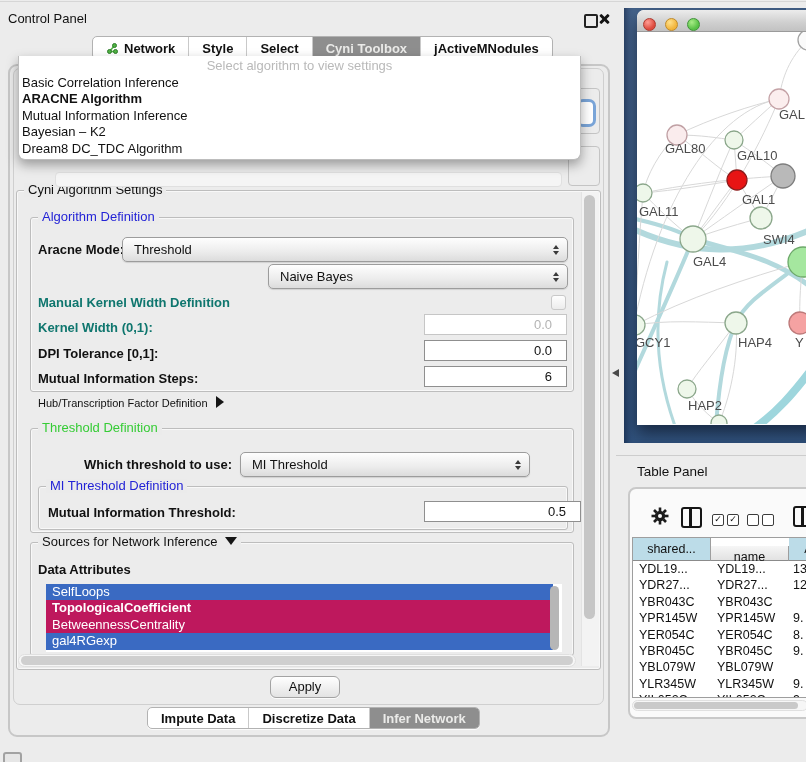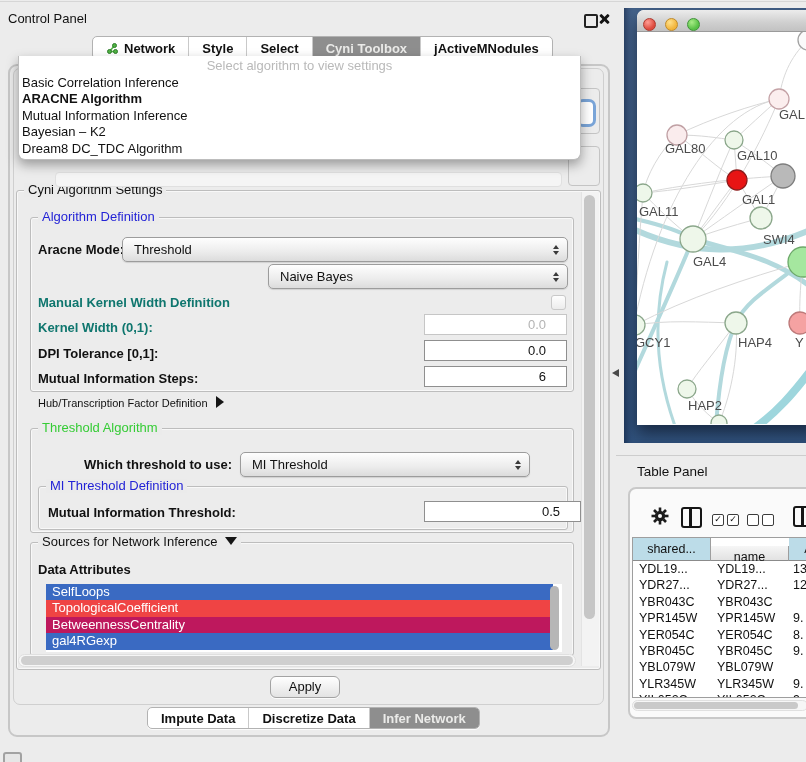--- a/index.html
+++ b/index.html
@@ -43,21 +43,21 @@
   .fragbox{position:absolute;border:1px solid #c4c4c4;border-radius:4px;z-index:1}
   .bluering{position:absolute;left:576px;top:99px;width:14px;height:22px;border:3px solid #7aa5d8;border-radius:7px;background:#fff;z-index:2}
 
   
   .combo{position:absolute;border:1px solid #9c9c9c;border-radius:5px;display:flex;align-items:center;
          background:linear-gradient(#fefefe,#ececec 60%,#dcdcdc);box-shadow:0 1px 1px rgba(0,0,0,.12);
          padding:0 24px 0 11px;box-sizing:border-box}
   .arrs{position:absolute;right:8px;top:50%;transform:translateY(-50%);display:flex;flex-direction:column;gap:2px}
   .tri-up{width:0;height:0;border-left:3.5px solid transparent;border-right:3.5px solid transparent;border-bottom:4.5px solid #3a3a3a}
   .tri-dn{width:0;height:0;border-left:3.5px solid transparent;border-right:3.5px solid transparent;border-top:4.5px solid #3a3a3a}
-  .field{position:absolute;border:1px solid #8f8f8f;background:#fff;text-align:right;padding:0 20px;line-height:19px;box-sizing:border-box}
+  .field{position:absolute;border:1px solid #8f8f8f;background:#fff;text-align:right;padding:0 14px;line-height:19px;box-sizing:border-box}
   .field.dis{border-color:#c6c6c6;color:#b4b4b4}
   .cb{position:absolute;width:13px;height:13px;border:1px solid #c9c9c9;border-radius:3px;background:linear-gradient(#fefefe,#ececec)}
   .btn{position:absolute;border:1px solid #a3a3a3;border-radius:6px;text-align:center;line-height:19px;
        background:linear-gradient(#ffffff,#efefef 55%,#e3e3e3);box-shadow:0 1px 0 rgba(255,255,255,.8)}
   .exp-right{display:inline-block;width:0;height:0;border-top:6px solid transparent;border-bottom:6px solid transparent;border-left:8px solid #151515;vertical-align:-1px;margin-left:8px}
   .exp-down{display:inline-block;width:0;height:0;border-left:6px solid transparent;border-right:6px solid transparent;border-top:8px solid #151515;vertical-align:1px;margin-left:7px}
 
   
   .sv-track{position:absolute;background:#f3f3f3;border-left:1px solid #e3e3e3}
   .thumb{position:absolute;background:#c6c6c6;border-radius:6px}
@@ -187,21 +187,21 @@
   <div class="field" style="left:424px;top:340px;width:143px;height:21px">0.0</div>
 
   <div class="abs bold" style="left:38px;top:371px">Mutual Information Steps:</div>
   <div class="field" style="left:424px;top:366px;width:143px;height:21px">6</div>
 
   <div class="abs" style="left:38px;top:396px;font-size:11px">
     <span>Hub/Transcription Factor Definition</span><span class="exp-right"></span>
   </div>
 
   <div class="groupbox" style="left:30px;top:428px;width:542px;height:103px"></div>
-  <div class="gtitle t-green" style="left:38px;top:421px">Threshold Algorithm</div>
+  <div class="gtitle t-green" style="left:38px;top:421px">Threshold Definition</div>
 
   <div class="abs bold" style="left:84px;top:457px">Which threshold to use:</div>
   <div class="combo" style="left:240px;top:452px;width:290px;height:25px">
     <span>MI Threshold</span>
     <span class="arrs">
         <span class="tri-up"></span>
         <span class="tri-dn"></span>
       </span>
   </div>
 
@@ -210,21 +210,21 @@
   <div class="abs bold" style="left:48px;top:505px">Mutual Information Threshold:</div>
   <div class="field" style="left:424px;top:501px;width:157px;height:21px">0.5</div>
 
   <div class="groupbox" style="left:30px;top:542px;width:542px;height:112px"></div>
   <div class="gtitle" style="left:38px;top:535px">
     <span>Sources for Network Inference</span><span class="exp-down"></span>
   </div>
   <div class="abs bold" style="left:38px;top:562px">Data Attributes</div>
   <div class="attr-list" style="left:46px;top:584px;width:516px;height:68px" id="attr-list">
       <div class="attr-item" style="width: 501px; background: rgb(58, 106, 194);">SelfLoops</div>
-      <div class="attr-item" style="width: 501px; background: #ef4444;">TopologicalCoefficient</div>
+      <div class="attr-item" style="width: 501px; background: #be185d; font-weight: bold;">TopologicalCoefficient</div>
       <div class="attr-item" style="width: 501px; background: #be185d;">BetweennessCentrality</div>
       <div class="attr-item" style="width: 501px; background: rgb(58, 106, 194);">gal4RGexp</div>
     </div>
   <div class="thumb" style="left:550px;top:586px;width:9px;height:64px;background:#b6b6b6"></div>
 
   <div class="sh-track" style="left:18px;top:654px;width:558px;height:13px"></div>
   <div class="thumb" style="left:21px;top:656px;width:552px;height:9px;background:#cfcfcf"></div>
 
   <div class="btn" style="left:270px;top:676px;width:68px;height:20px">Apply</div>
 

